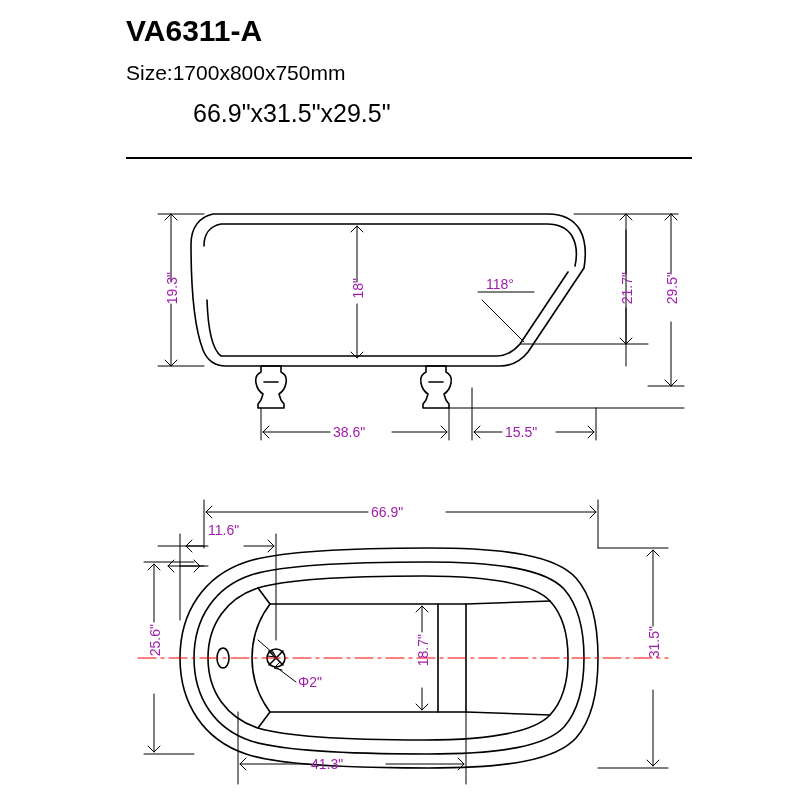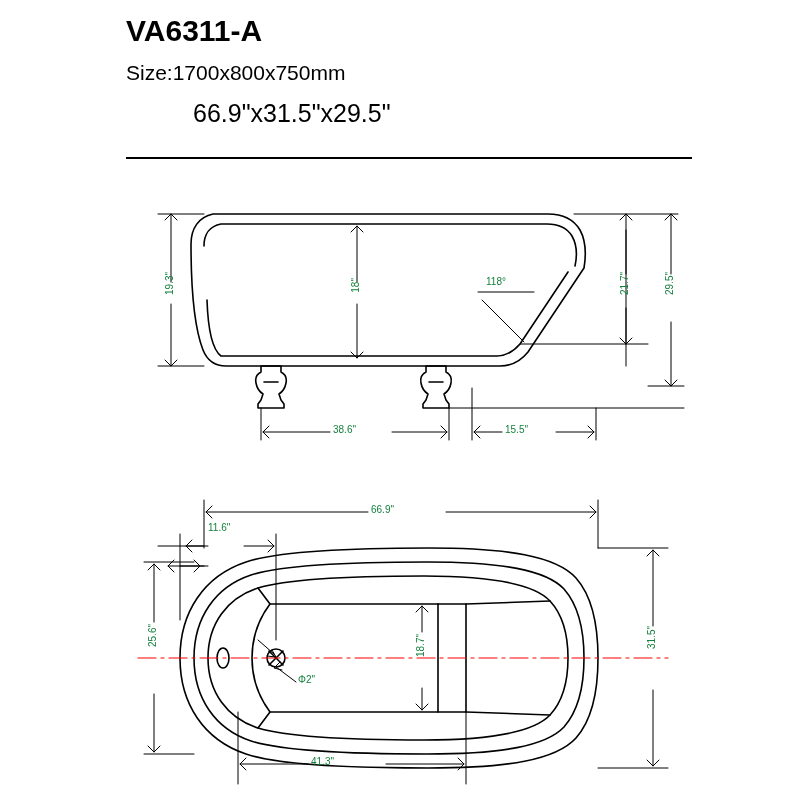--- a/index.html
+++ b/index.html
@@ -30,23 +30,23 @@
   }
   .rule {
     position:absolute; left:118px; top:157px;
     width:566px; height:0; border-top:2px solid #000;
   }
 
   
   .svgwrap { position:absolute; left:0; top:0; width:800px; height:800px; }
   .lbl {
     position:absolute;
-    font-size:10px;
+    font-size:14px;
     font-family:"Liberation Sans", sans-serif;
-    color:#15803d;
+    color:#a21caf;
     white-space:nowrap;
   }
   .rot {
     writing-mode:vertical-rl;
     transform:rotate(180deg);
   }
 </style>
 </head>
 <body>
 

